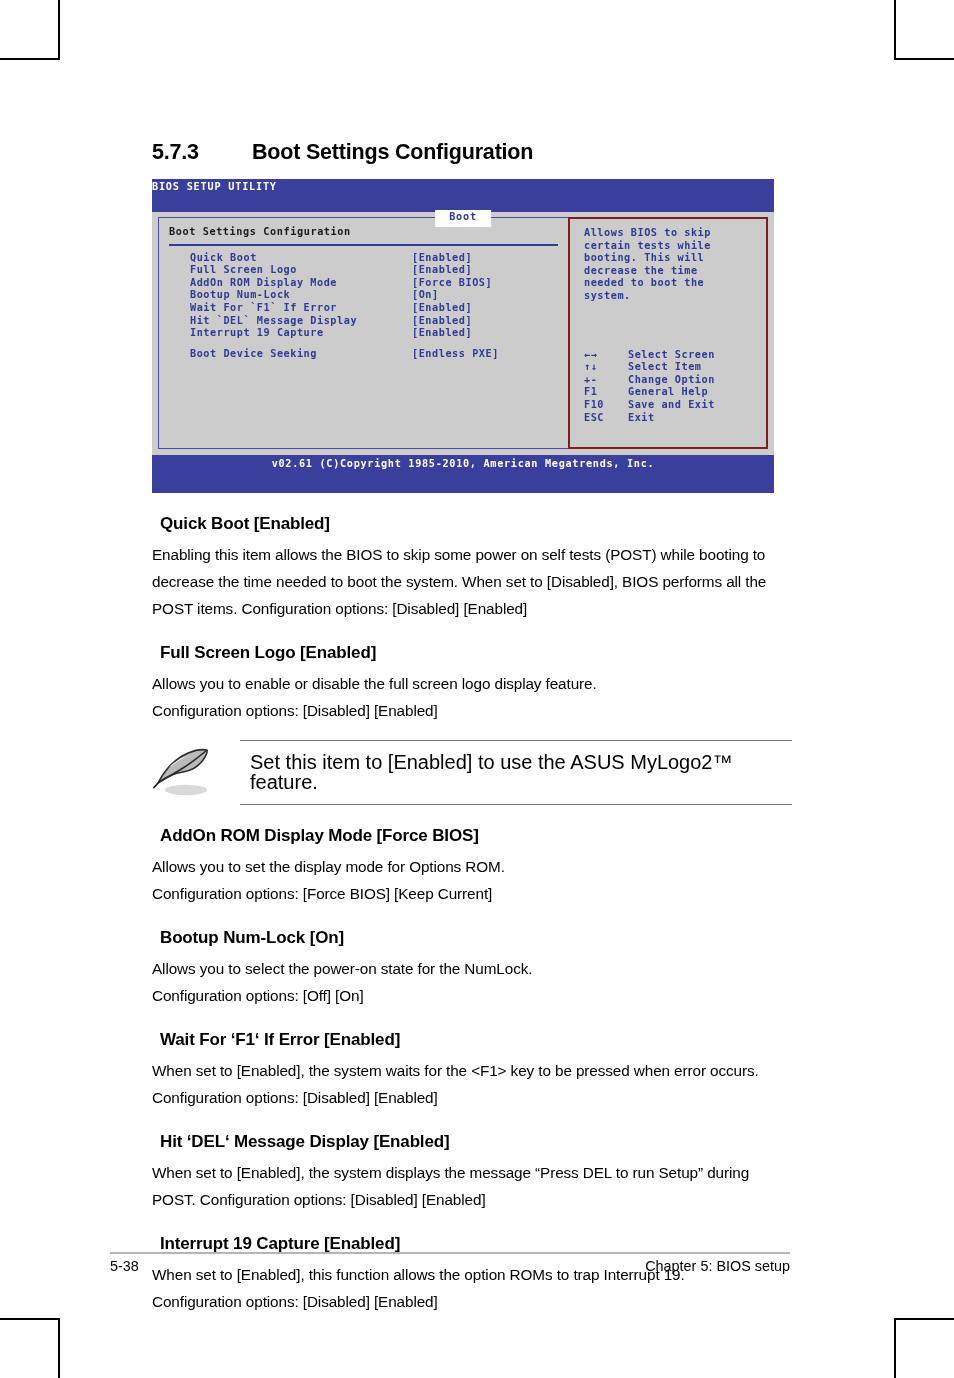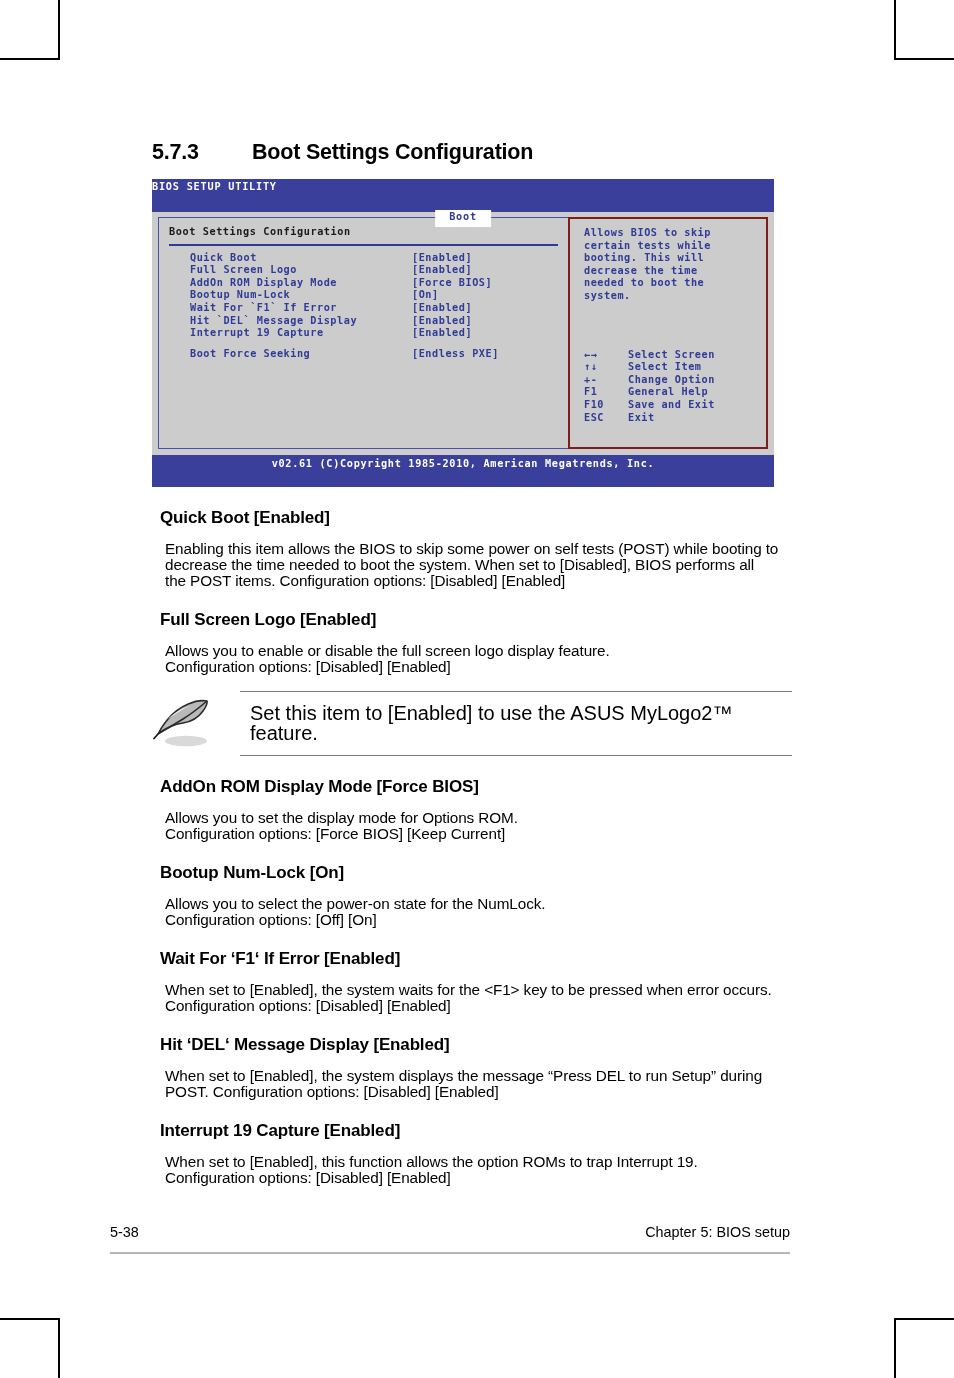--- a/index.html
+++ b/index.html
@@ -141,35 +141,35 @@
 
   .help-line { letter-spacing: 0.55px; white-space: pre; }
   .help-keys { margin-top: 46px; }
   .help-keys .kr { display: flex; letter-spacing: 0.55px; white-space: pre; }
   .help-keys .kr .kk { width: 44px; flex: none; }
 
   .bios-foot {
     background: #3b3f9c;
     color: #ffffff;
     text-align: center;
-    padding: 3px 0 16px 0;
+    padding: 3px 0 22px 0;
     letter-spacing: 0.7px;
   }
 
   
   h3.item {
     font-size: 17px;
     font-weight: bold;
     margin: 21px 0 7px 8px;
     letter-spacing: -0.15px;
   }
   p.body {
     font-size: 15.3px;
-    line-height: 16px;
-    margin: 13px;
+    line-height: 27px;
+    margin: 0;
     letter-spacing: -0.1px;
   }
 
   
   .note {
     display: flex;
     align-items: stretch;
     margin: 16px 0 4px 0;
   }
   .note-icon {
@@ -192,21 +192,21 @@
     position: absolute;
     left: 110px;
     top: 1252px;
     width: 680px;
     height: 2px;
     background: #b5b5b5;
   }
   .foot {
     position: absolute;
     left: 110px;
-    top: 1224px;
+    top: 1258px;
     width: 680px;
     display: flex;
     justify-content: space-between;
     font-size: 14.4px;
     text-align: center;
   }
 </style>
 </head>
 <body>
 
@@ -235,21 +235,21 @@
         <div class="bios-section-label">Boot Settings Configuration</div>
         <div class="bios-rule"></div>
         <div>
           <div class="bios-row"><span class="k">Quick Boot</span><span class="v">[Enabled]</span></div>
           <div class="bios-row"><span class="k">Full Screen Logo</span><span class="v">[Enabled]</span></div>
           <div class="bios-row"><span class="k">AddOn ROM Display Mode</span><span class="v">[Force BIOS]</span></div>
           <div class="bios-row"><span class="k">Bootup Num-Lock</span><span class="v">[On]</span></div>
           <div class="bios-row"><span class="k">Wait For `F1` If Error</span><span class="v">[Enabled]</span></div>
           <div class="bios-row"><span class="k">Hit `DEL` Message Display</span><span class="v">[Enabled]</span></div>
           <div class="bios-row"><span class="k">Interrupt 19 Capture</span><span class="v">[Enabled]</span></div>
-          <div class="bios-row gap"><span class="k">Boot Force Seeking</span><span class="v">[Endless PXE]</span></div>
+          <div class="bios-row gap"><span class="k">Boot Device Seeking</span><span class="v">[Endless PXE]</span></div>
         </div>
       </div>
 
       <div class="bios-help">
         <div>
           <div class="help-line">Allows BIOS to skip</div>
           <div class="help-line">certain tests while</div>
           <div class="help-line">booting. This will</div>
           <div class="help-line">decrease the time</div>
           <div class="help-line">needed to boot the</div>

